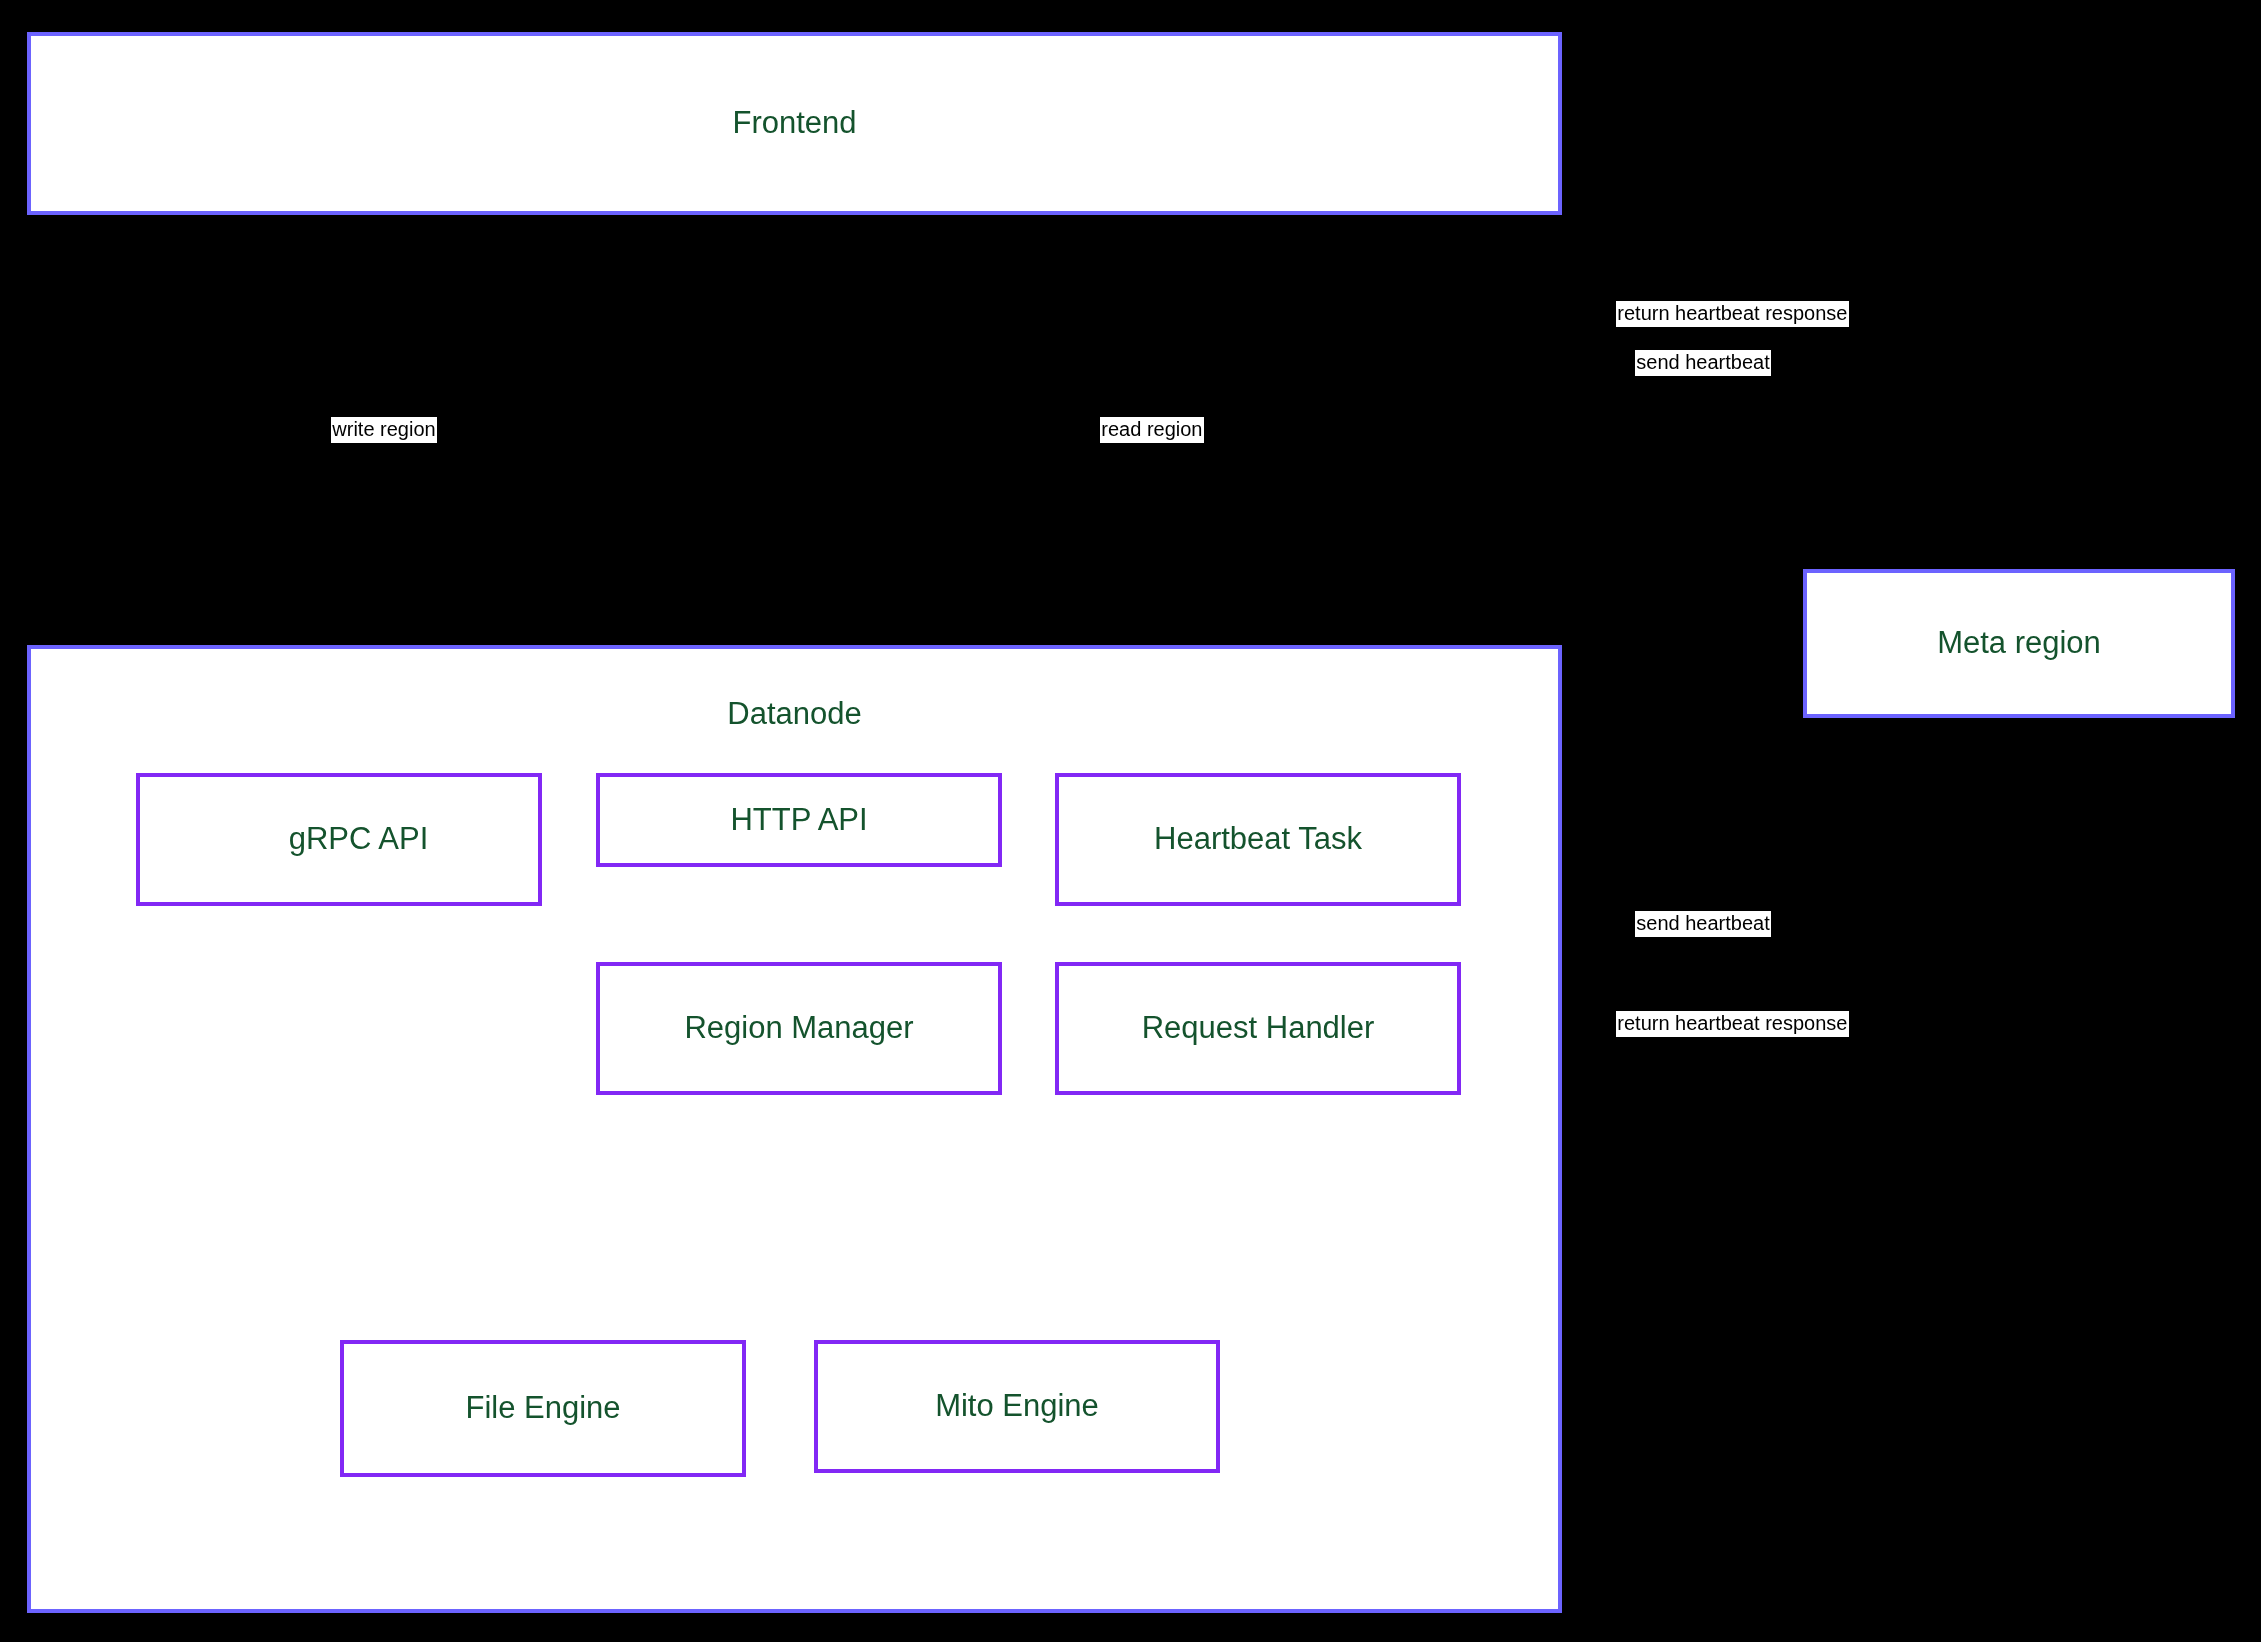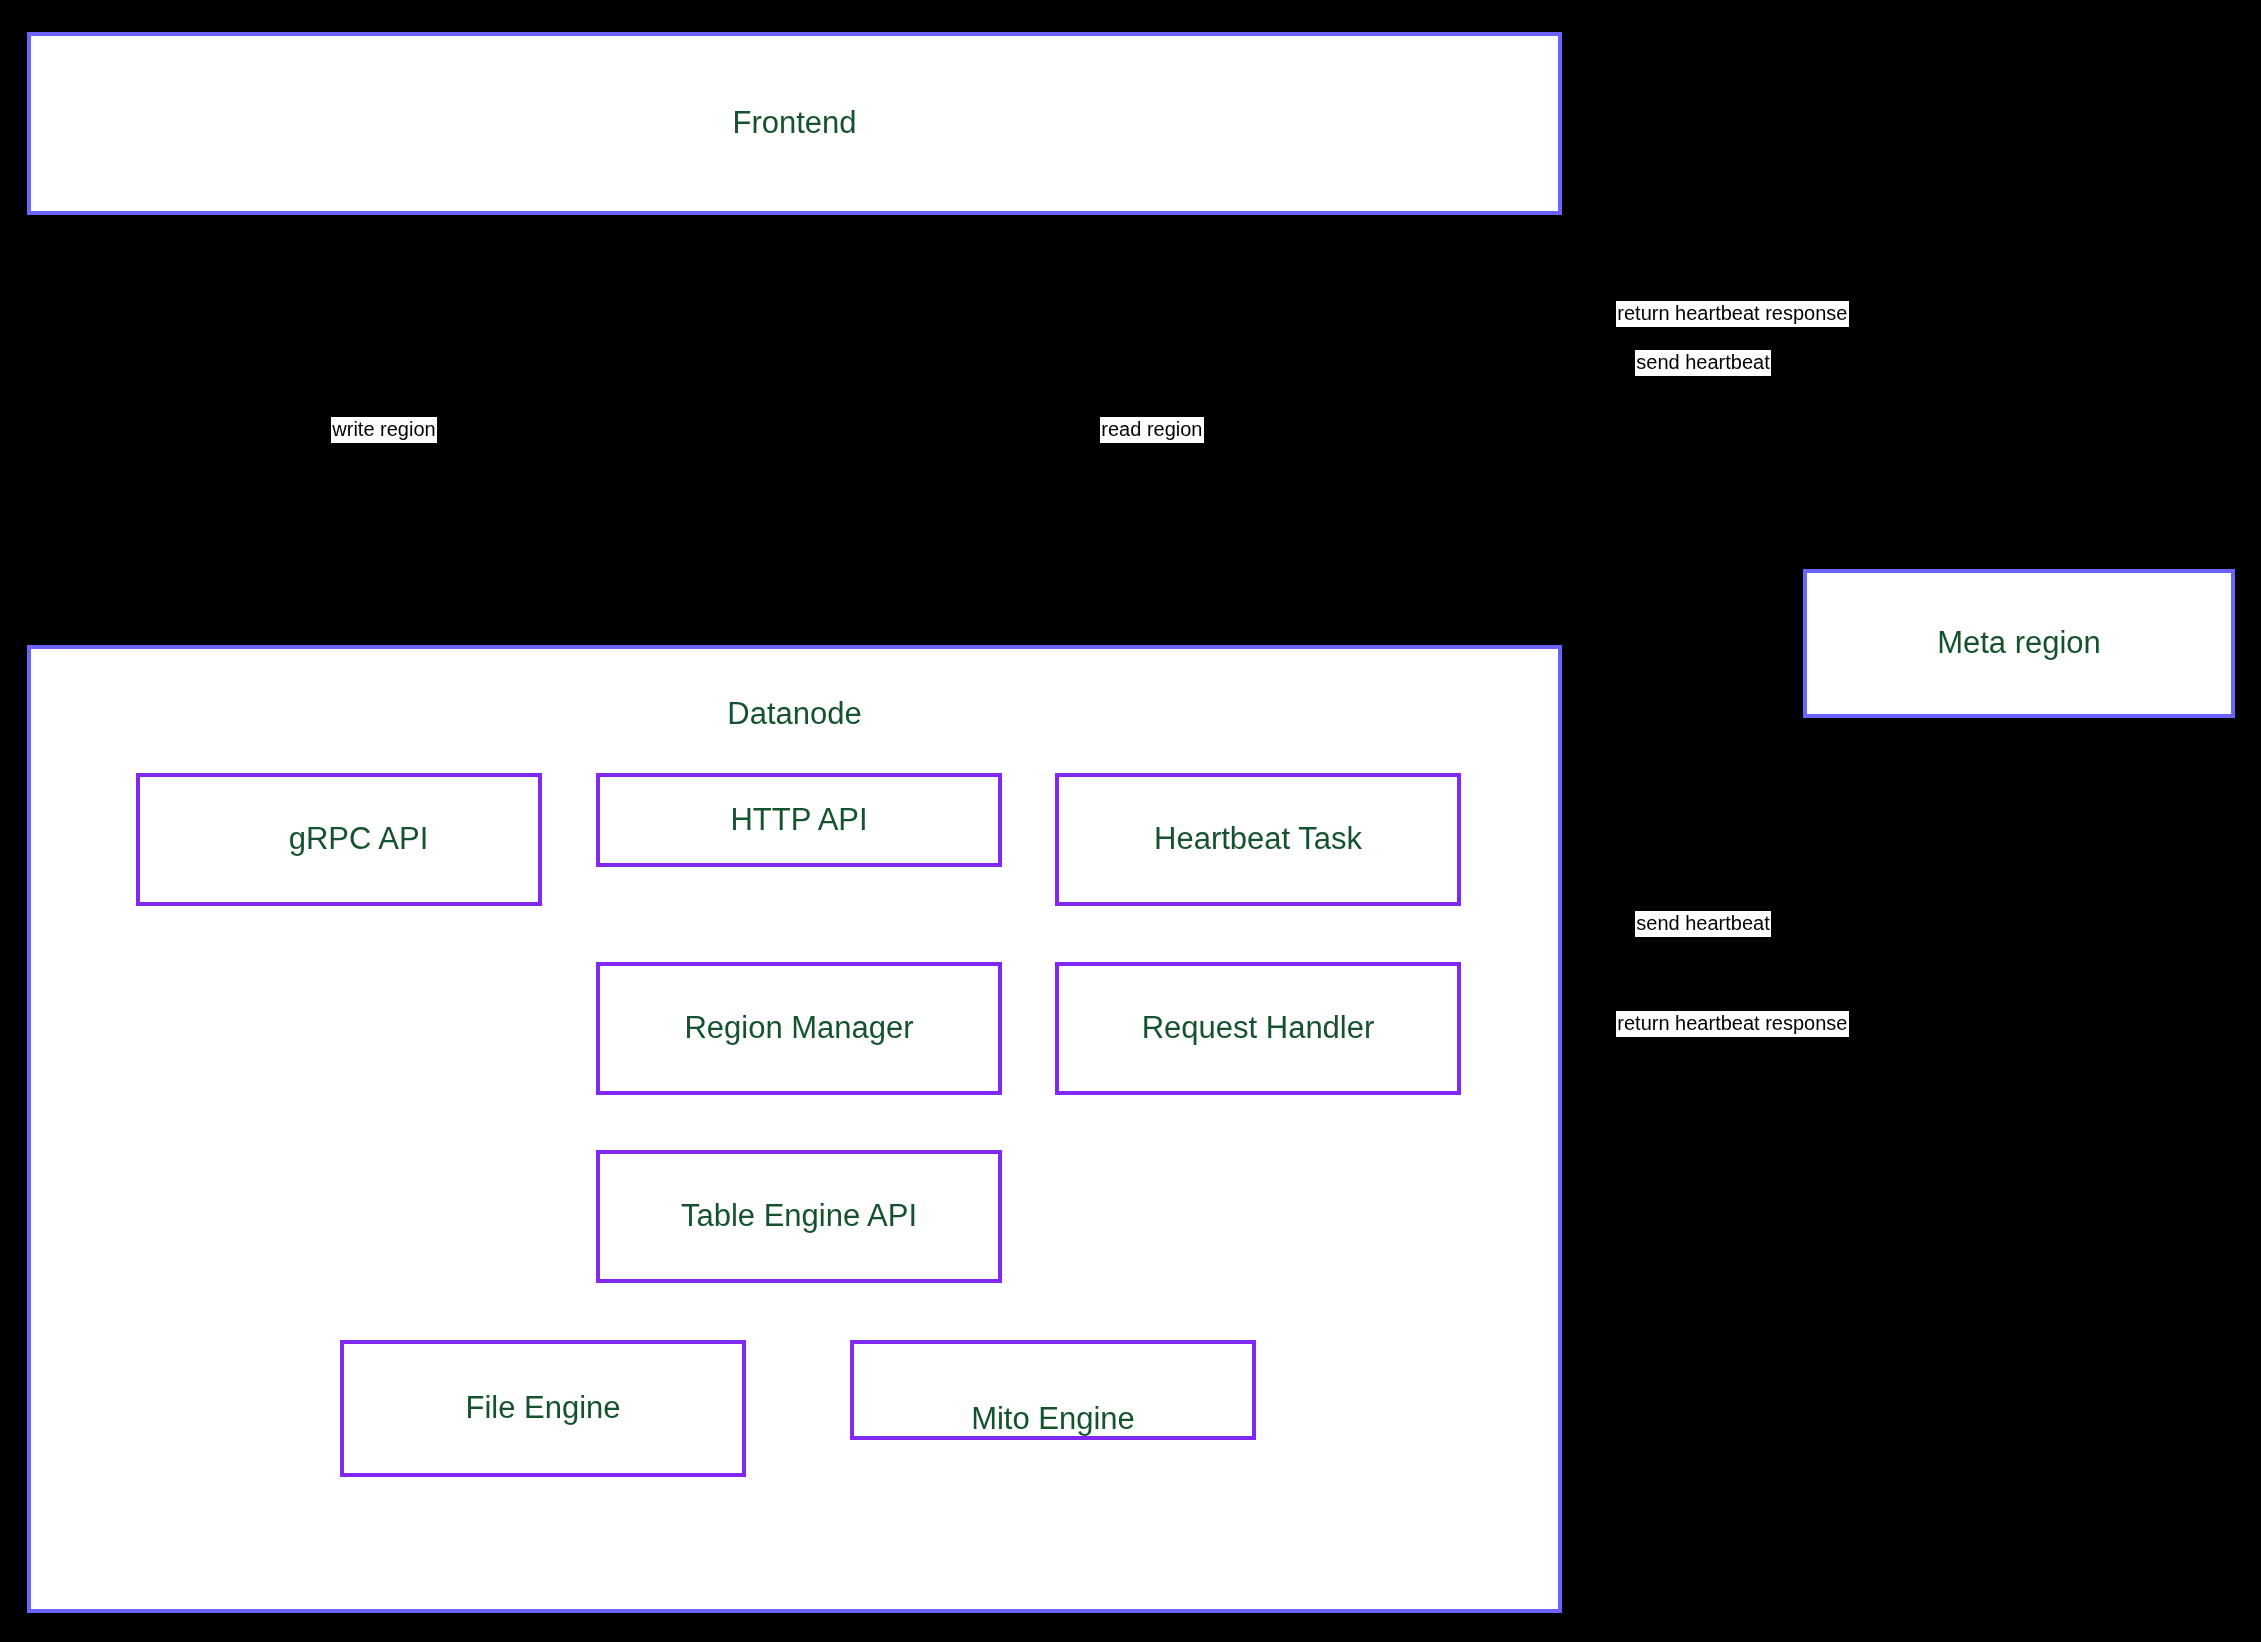--- a/index.html
+++ b/index.html
@@ -120,28 +120,25 @@
       <span class="node-label">Heartbeat Task</span>
     </div>
 
     <div class="node inner" style="left:565px; top:313px; width:406px; height:133px;">
       <span class="node-label">Region Manager</span>
     </div>
     <div class="node inner" style="left:1024px; top:313px; width:406px; height:133px;">
       <span class="node-label">Request Handler</span>
     </div>
 
-    <div class="node inner" style="left:565px; top:501px; width:406px; height:133px;">
-      <span class="node-label">Table Engine API</span>
-    </div>
 
     <div class="node inner" style="left:309px; top:691px; width:406px; height:137px;">
       <span class="node-label">File Engine</span>
     </div>
-    <div class="node inner" style="left:819px; top:691px; width:406px; height:100px;align-items:flex-end;">
+    <div class="node inner" style="left:783px; top:691px; width:406px; height:133px;">
       <span class="node-label">Mito Engine</span>
     </div>
   </div>
 
   <div class="edge-label" style="left:331px; top:417px;">write region</div>
 
   <div class="edge-label" style="left:1100px; top:417px;">read region</div>
 
   <div class="edge-label" style="left:1616px; top:301px;">return heartbeat response</div>
 

